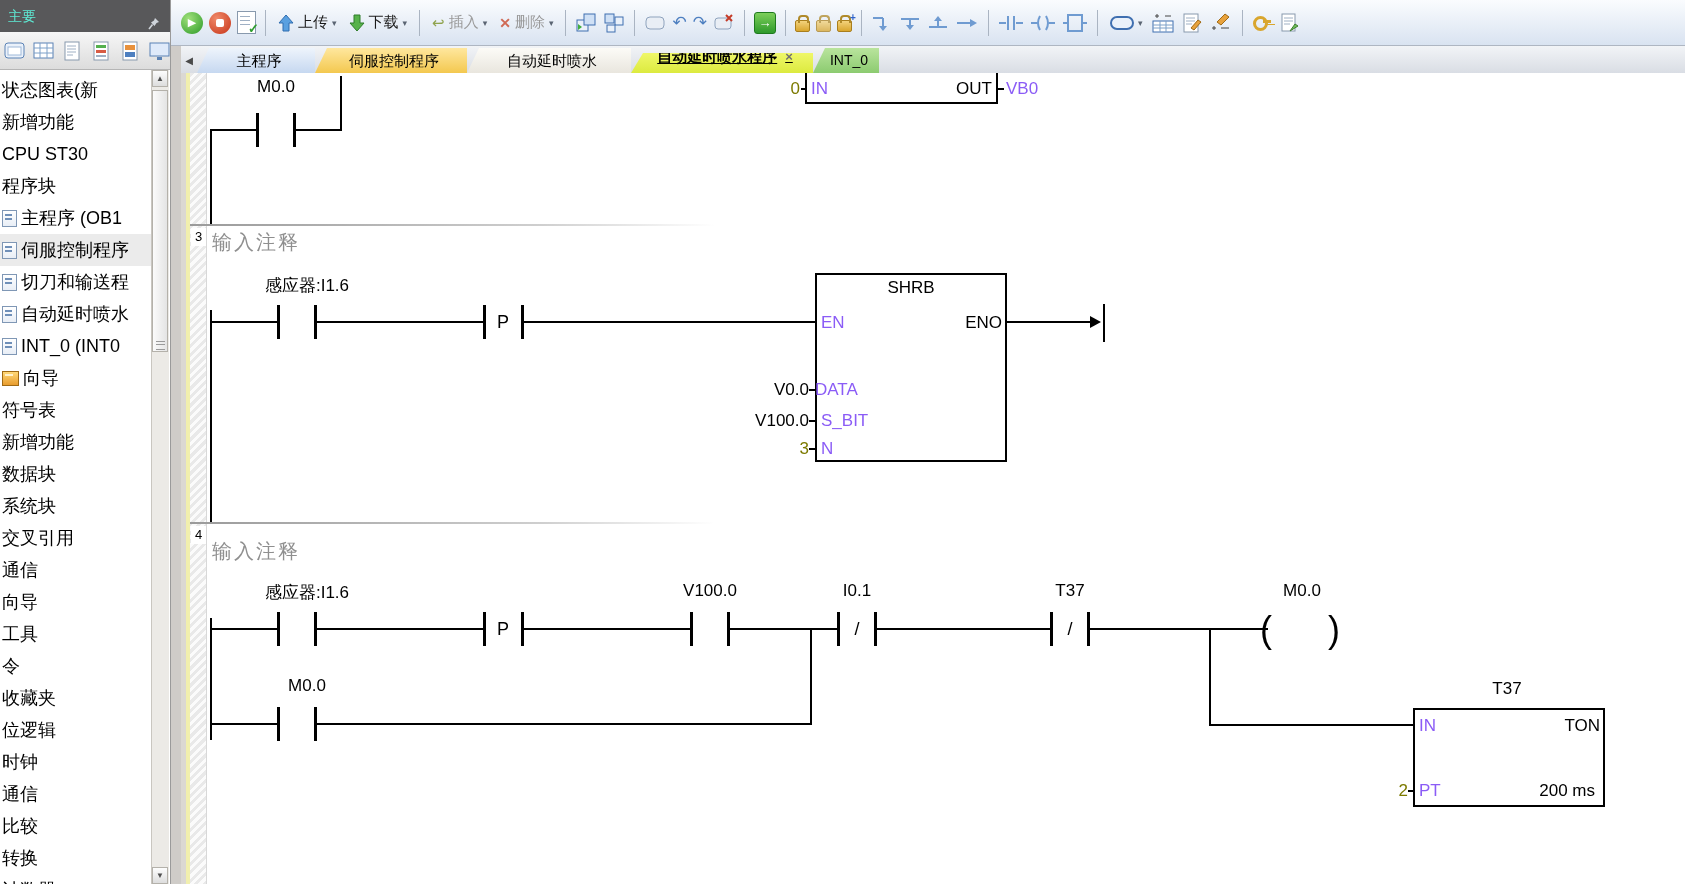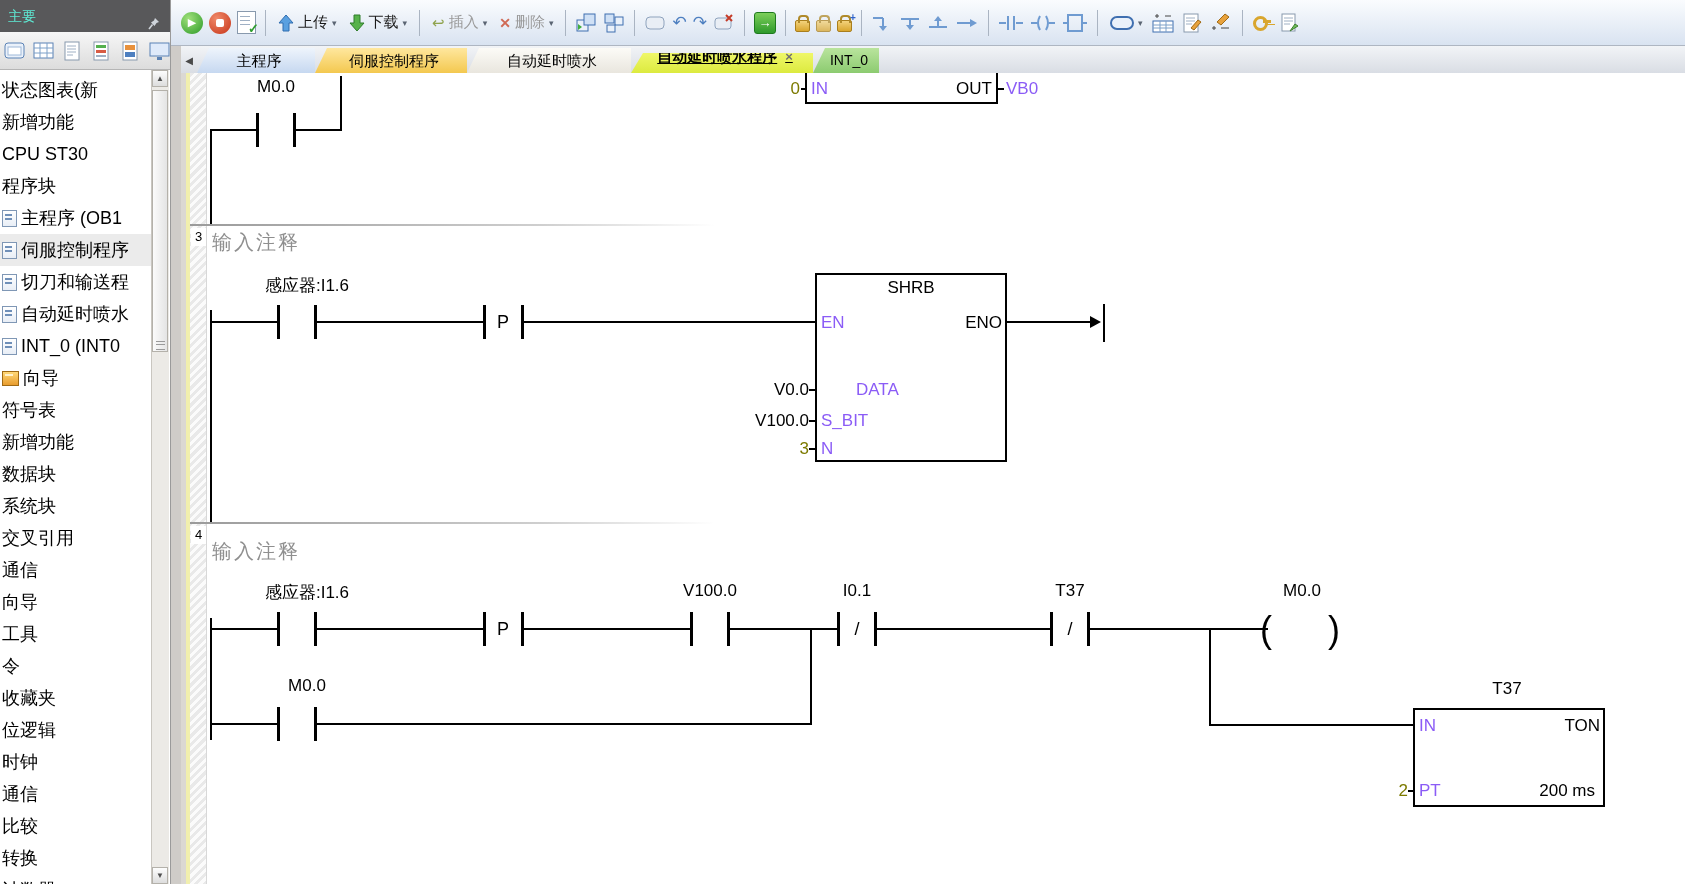--- a/index.html
+++ b/index.html
@@ -438,21 +438,21 @@
       <div class="wh" style="left:127px;top:248px;width:166px;"></div>
       <div class="cbar" style="left:293px;top:232px;"></div>
       <span class="edgeP" style="left:313px;top:239px;">P</span>
       <div class="cbar" style="left:331px;top:232px;"></div>
       <div class="wh" style="left:334px;top:248px;width:291px;"></div>
 
       <div class="boxline" style="left:625px;top:200px;width:192px;height:189px;"></div>
       <span class="lbl" style="left:721px;top:205px;">SHRB</span>
       <span class="prm" style="left:631px;top:240px;">EN</span>
       <span class="prm-r" style="left:712px;top:240px;width:100px;">ENO</span>
-      <span class="prm" style="left:666px;top:307px;">DATA</span>
+      <span class="prm" style="left:625px;top:307px;">DATA</span>
       <span class="prm" style="left:631px;top:338px;">S_BIT</span>
       <span class="prm" style="left:631px;top:366px;">N</span>
       <span class="prm-r" style="left:520px;top:307px;width:99px;color:#000;">V0.0</span>
       <span class="prm-r" style="left:520px;top:338px;width:99px;color:#000;">V100.0</span>
       <span class="opd" style="left:581px;top:366px;width:38px;">3</span>
       <div class="wh" style="left:619px;top:316px;width:6px;"></div>
       <div class="wh" style="left:619px;top:347px;width:6px;"></div>
       <div class="wh" style="left:619px;top:375px;width:6px;"></div>
 
       <div class="wh" style="left:817px;top:248px;width:85px;"></div>

